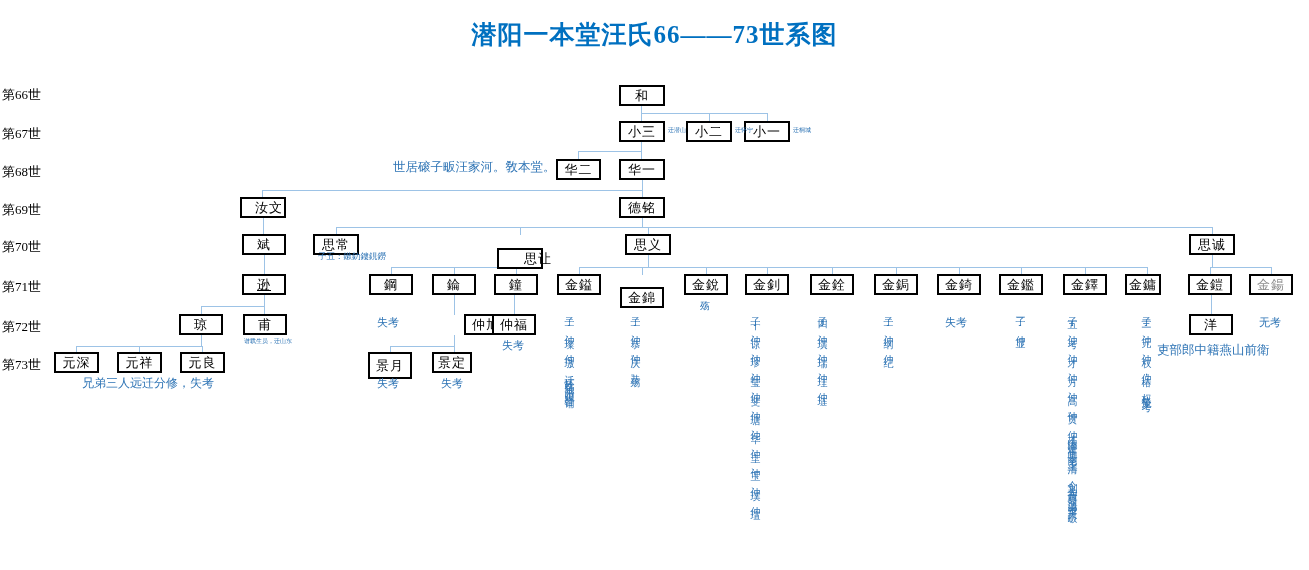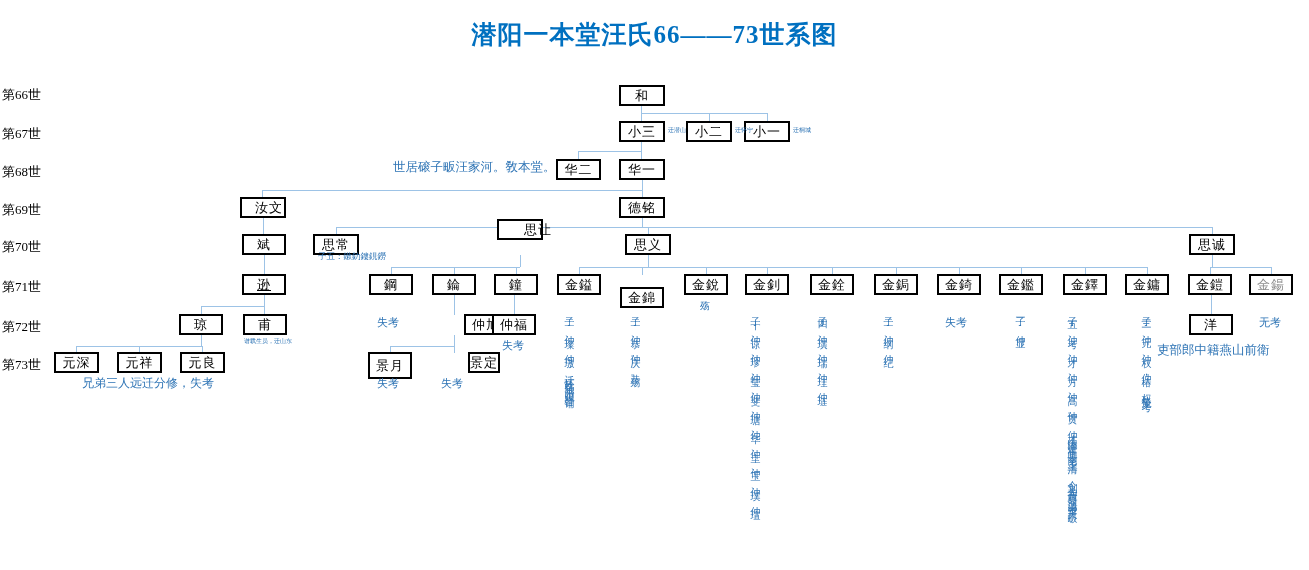--- a/index.html
+++ b/index.html
@@ -121,49 +121,49 @@
       <div class="node" style="left: 619px; top: 85px; width: 46px; height: 21px;">和</div>
       <div class="node" style="left: 619px; top: 121px; width: 46px; height: 21px;">小三</div>
       <div class="node" style="left: 686px; top: 121px; width: 46px; height: 21px;">小二</div>
       <div class="node" style="left: 744px; top: 121px; width: 46px; height: 21px;">小一</div>
       <div class="node" style="left: 556px; top: 159px; width: 45px; height: 21px;">华二</div>
       <div class="node" style="left: 619px; top: 159px; width: 46px; height: 21px;">华一</div>
       <div class="node" style="left: 240px; top: 197px; width: 46px; height: 21px; padding-left: 12px;">汝文</div>
       <div class="node" style="left: 619px; top: 197px; width: 46px; height: 21px;">德铭</div>
       <div class="node" style="left: 242px; top: 234px; width: 44px; height: 21px;">斌</div>
       <div class="node" style="left: 313px; top: 234px; width: 46px; height: 21px;">思常</div>
-      <div class="node" style="left: 497px; top: 219px; width: 46px; height: 21px; padding-left: 36px;">思让</div>
+      <div class="node" style="left: 497px; top: 248px; width: 46px; height: 21px; padding-left: 36px;">思让</div>
       <div class="node" style="left: 625px; top: 234px; width: 46px; height: 21px;">思义</div>
       <div class="node" style="left: 1189px; top: 234px; width: 46px; height: 21px;">思诚</div>
       <div class="node underline" style="left: 242px; top: 274px; width: 44px; height: 21px;">逊</div>
       <div class="node" style="left: 369px; top: 274px; width: 44px; height: 21px;">鋼</div>
       <div class="node" style="left: 432px; top: 274px; width: 44px; height: 21px;">錀</div>
       <div class="node" style="left: 494px; top: 274px; width: 44px; height: 21px;">鐘</div>
       <div class="node" style="left: 557px; top: 274px; width: 44px; height: 21px;">金鎰</div>
       <div class="node" style="left: 620px; top: 274px; width: 44px; height: 21px; margin-top: 13px;">金錦</div>
       <div class="node" style="left: 684px; top: 274px; width: 44px; height: 21px;">金銳</div>
       <div class="node" style="left: 745px; top: 274px; width: 44px; height: 21px;">金釗</div>
       <div class="node" style="left: 810px; top: 274px; width: 44px; height: 21px;">金銓</div>
       <div class="node" style="left: 874px; top: 274px; width: 44px; height: 21px;">金鋦</div>
       <div class="node" style="left: 937px; top: 274px; width: 44px; height: 21px;">金錡</div>
       <div class="node" style="left: 999px; top: 274px; width: 44px; height: 21px;">金鑑</div>
       <div class="node" style="left: 1063px; top: 274px; width: 44px; height: 21px;">金鐸</div>
-      <div class="node" style="left: 1125px; top: 274px; width: 44px; height: 21px;">金鏞</div>
+      <div class="node" style="left: 1125px; top: 274px; width: 36px; height: 21px;">金鏞</div>
       <div class="node" style="left: 1188px; top: 274px; width: 44px; height: 21px;">金鎧</div>
       <div class="node grey" style="left: 1249px; top: 274px; width: 44px; height: 21px;">金鍚</div>
       <div class="node" style="left: 179px; top: 314px; width: 44px; height: 21px;">琼</div>
       <div class="node" style="left: 243px; top: 314px; width: 44px; height: 21px;">甫</div>
       <div class="node" style="left: 432px; top: 314px; width: 44px; height: 21px; margin-left: 32px;">仲旭</div>
       <div class="node" style="left: 492px; top: 314px; width: 44px; height: 21px;">仲福</div>
       <div class="node" style="left: 1189px; top: 314px; width: 44px; height: 21px;">洋</div>
       <div class="node" style="left: 54px; top: 352px; width: 45px; height: 21px;">元深</div>
       <div class="node" style="left: 117px; top: 352px; width: 45px; height: 21px;">元祥</div>
       <div class="node" style="left: 180px; top: 352px; width: 45px; height: 21px;">元良</div>
       <div class="node" style="left: 368px; top: 352px; width: 44px; height: 27px;">景月</div>
-      <div class="node" style="left: 432px; top: 352px; width: 32px; height: 21px; margin-left: 36px;">景定</div>
+      <div class="node" style="left: 432px; top: 352px; width: 40px; height: 21px;">景定</div>
     </div>
   <div id="notes-layer">
       <div class="note" style="left: 393px; top: 161px; font-size: 12.5px;">世居磙子畈汪家河。敎本堂。</div>
       <div class="note" style="left: 668px; top: 127px; font-size: 6px;">迁潜山</div>
       <div class="note" style="left: 735px; top: 127px; font-size: 6px;">迁怀宁</div>
       <div class="note" style="left: 793px; top: 127px; font-size: 6px;">迁桐城</div>
       <div class="note" style="left: 318px; top: 252px; font-size: 8.5px;">子五：鏉釛鏤鋧鐒</div>
       <div class="note" style="left: 377px; top: 316px; font-size: 11px;">失考</div>
       <div class="note" style="left: 244px; top: 338px; font-size: 6px;">谱载生员，迁山东</div>
       <div class="note" style="left: 502px; top: 339px; font-size: 11px;">失考</div>

